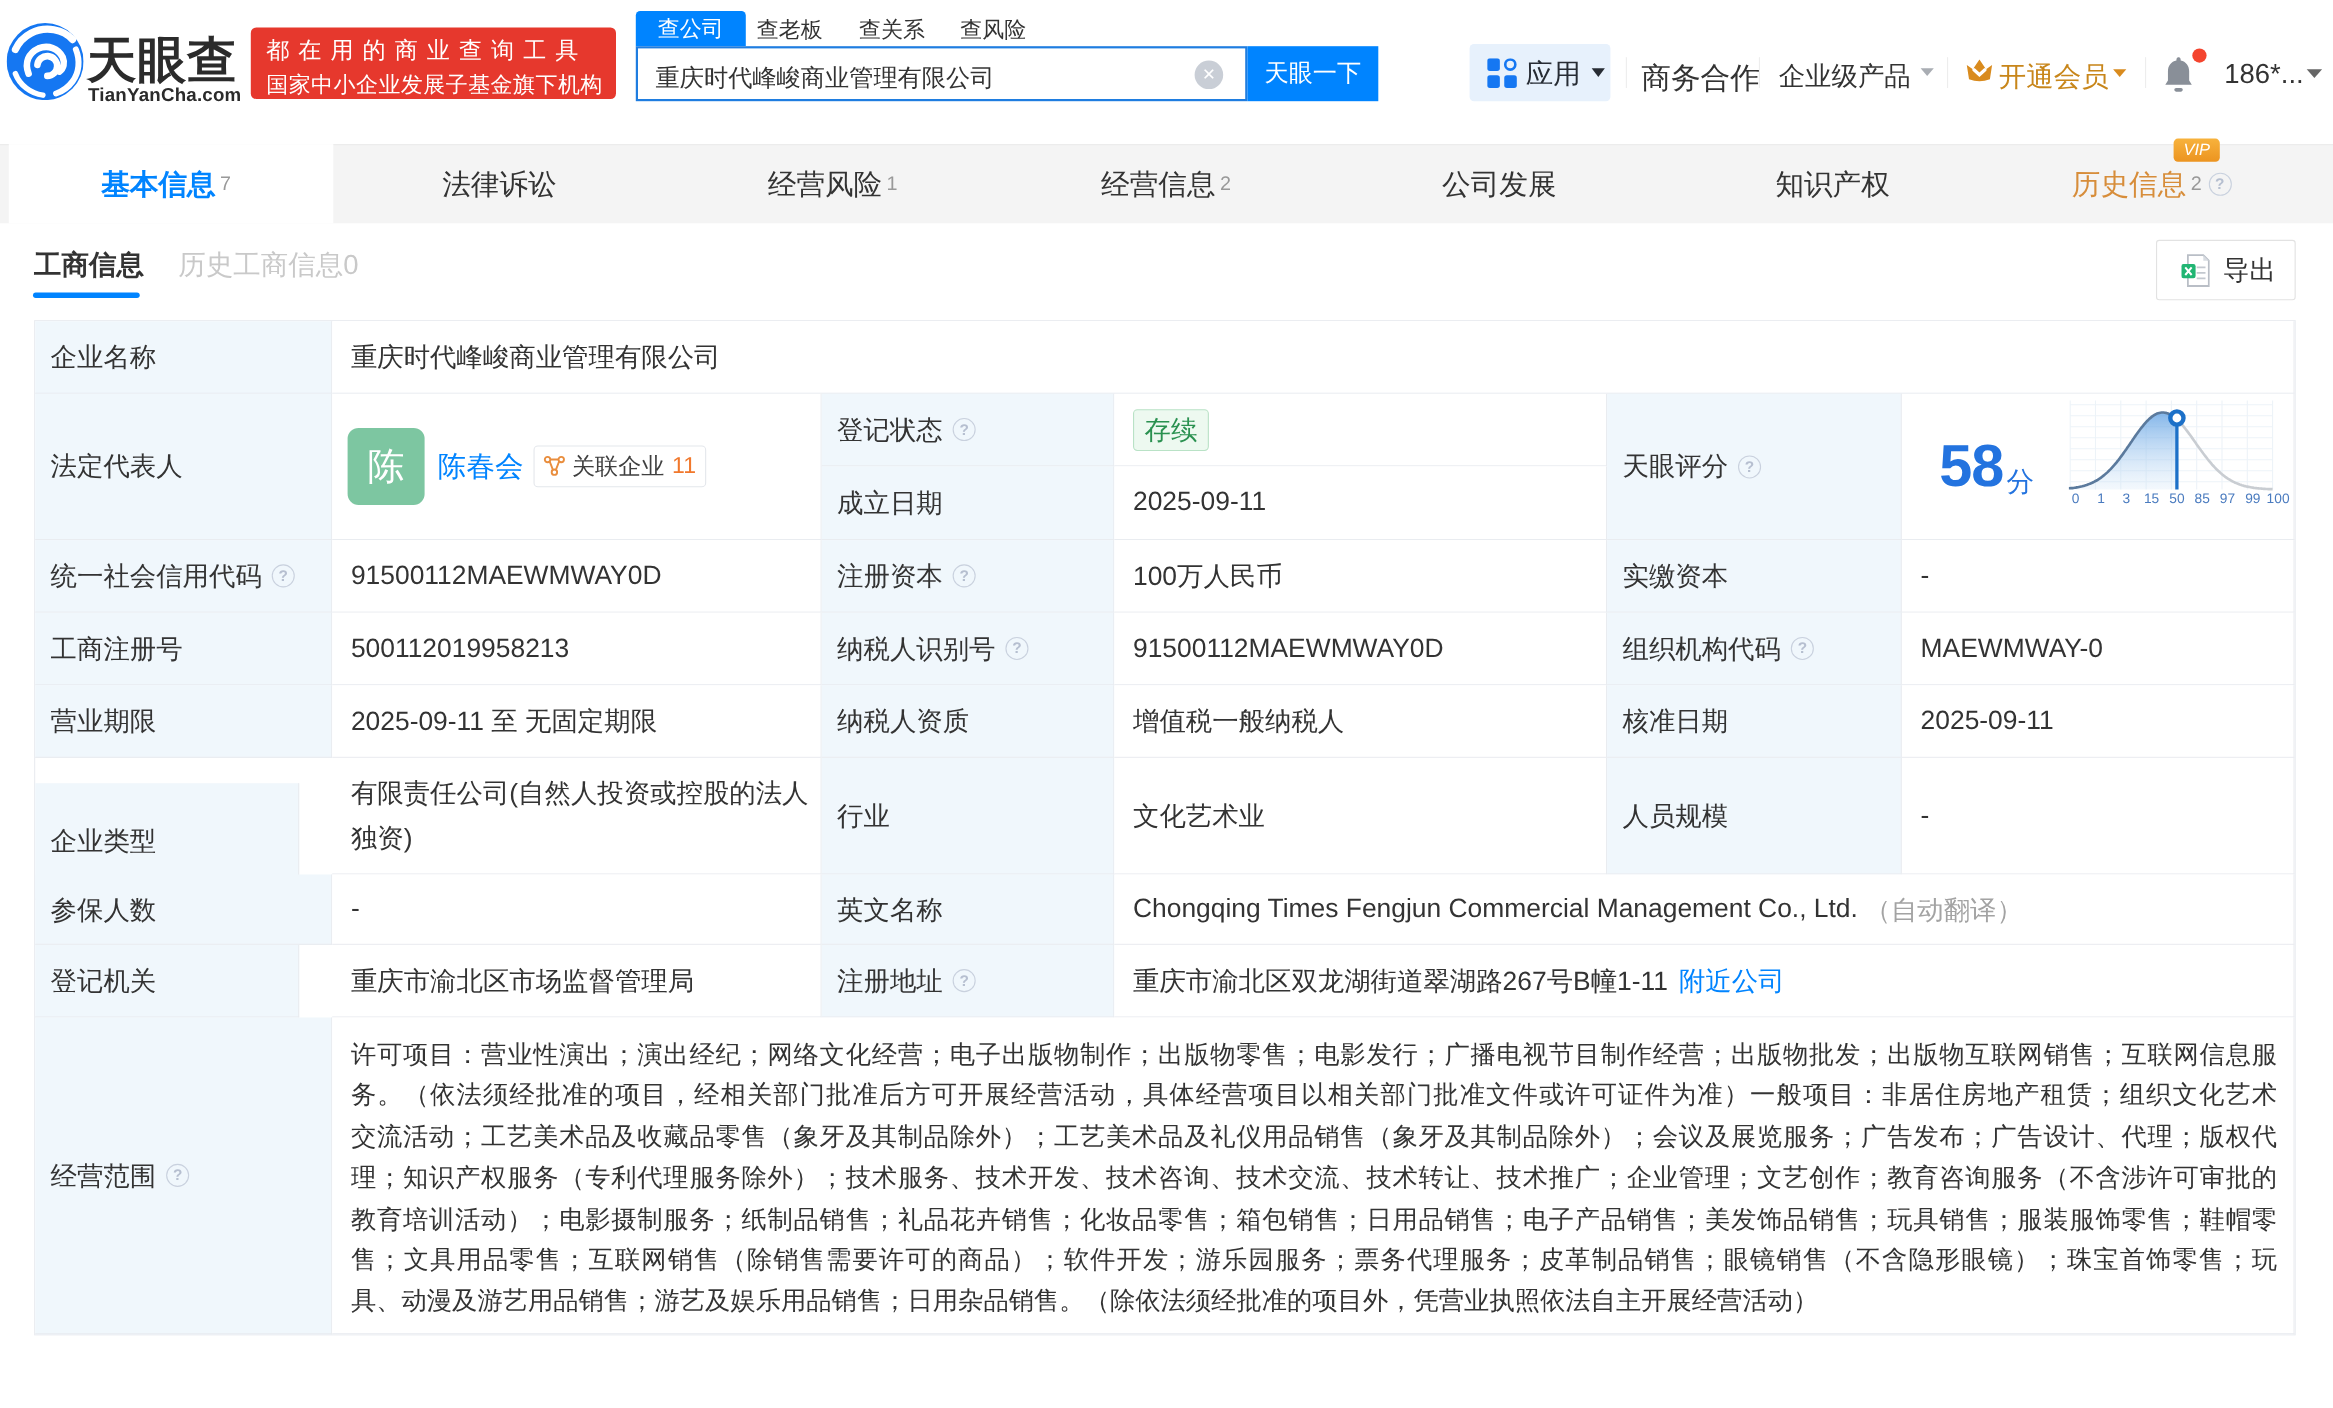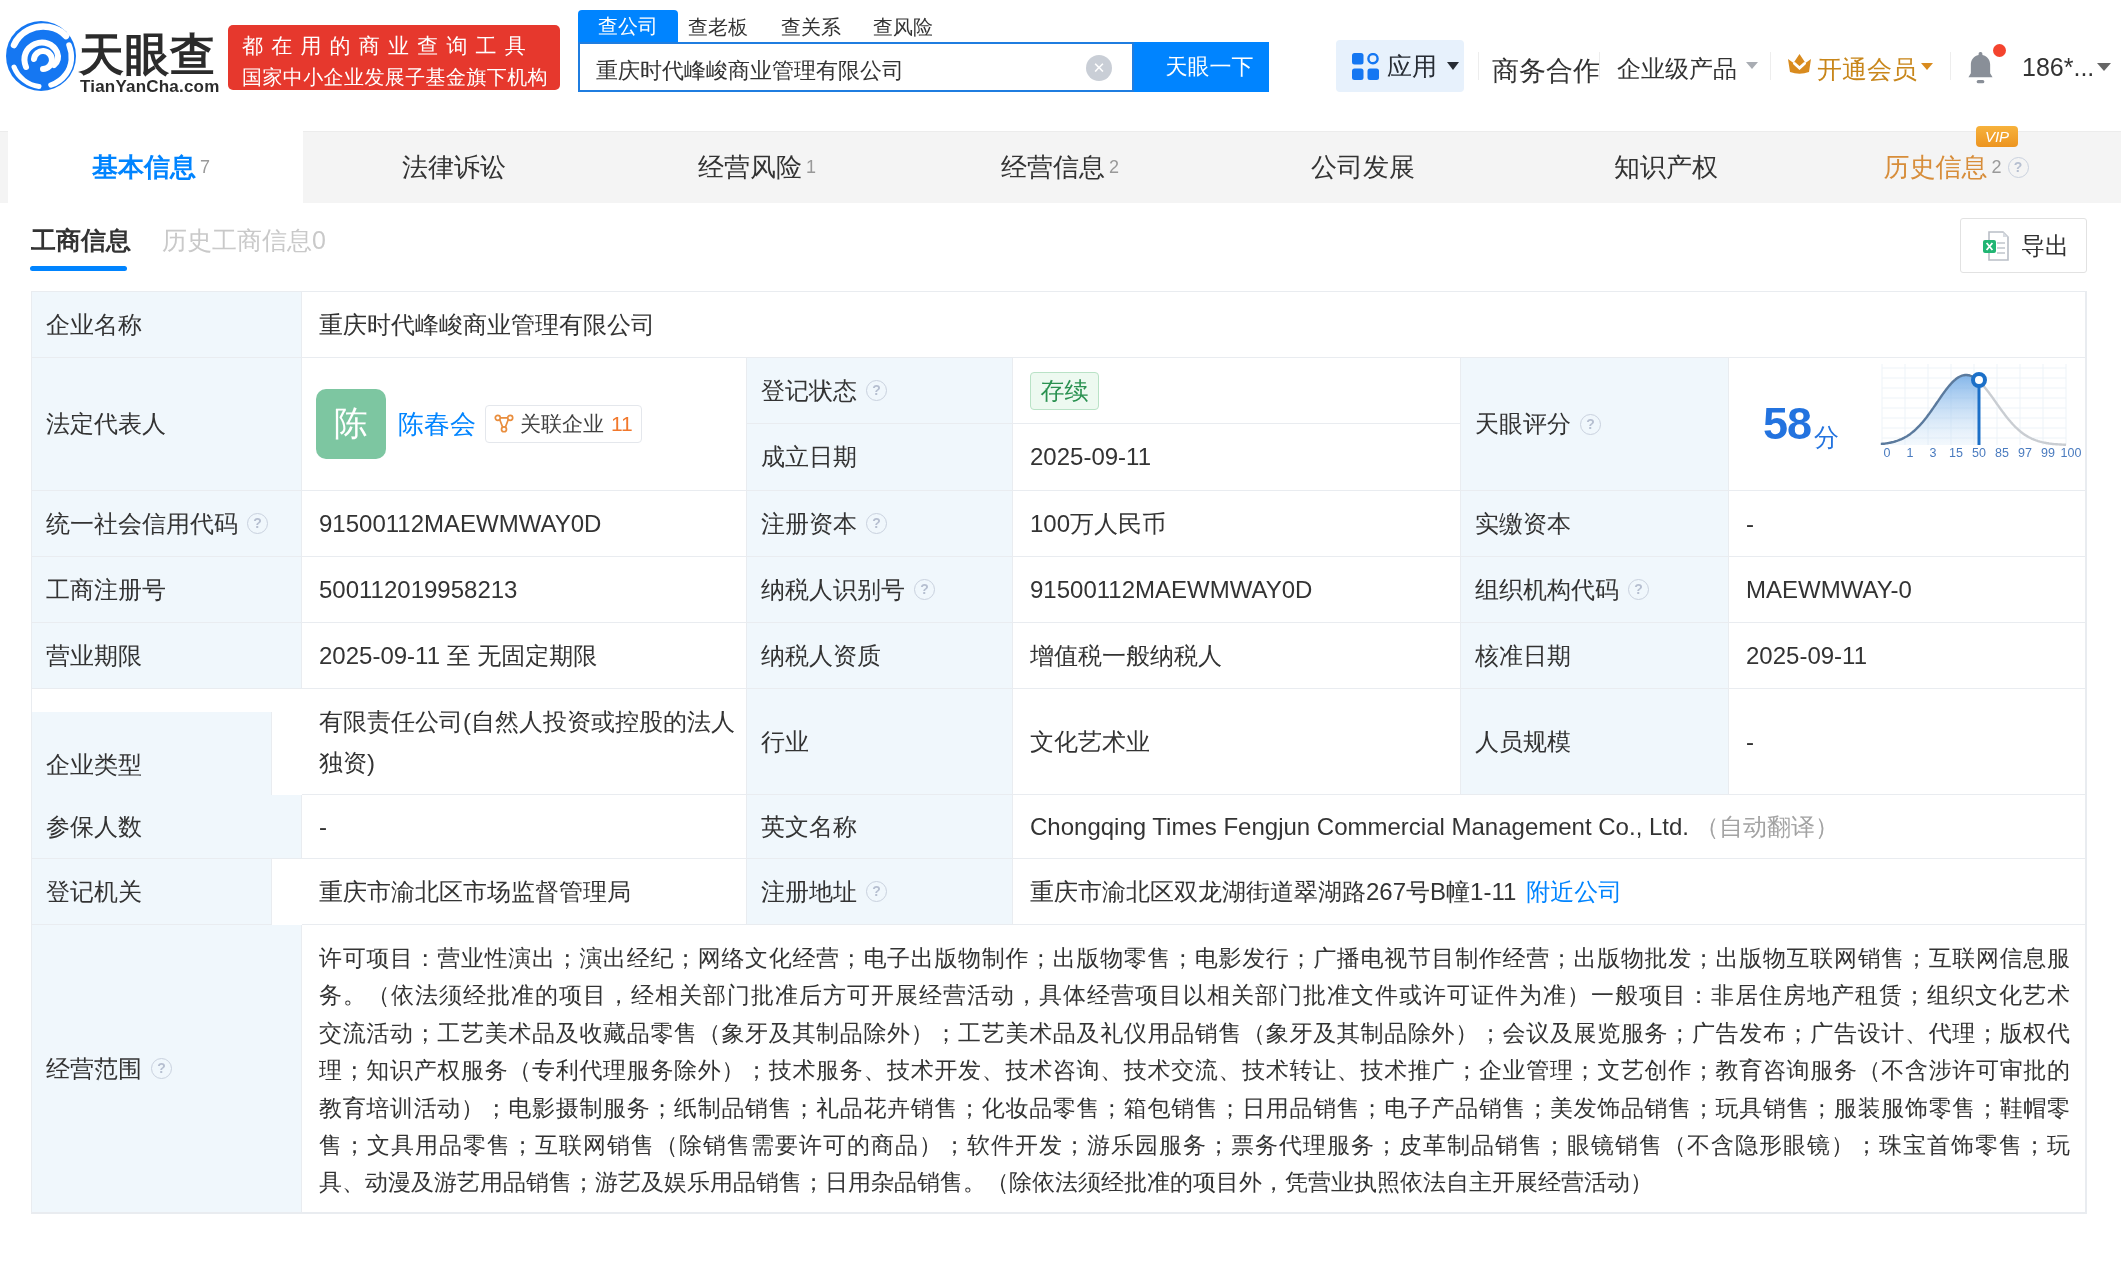--- a/index.html
+++ b/index.html
@@ -31,21 +31,21 @@
 <div style="margin:4px 14px 0;font-size:20px;letter-spacing:.4px;white-space:nowrap;">国家中小企业发展子基金旗下机构</div>
 </div>
 <div class="abs" style="left:578px;top:10px;width:100px;height:32px;background:#0084ff;border-radius:4px 4px 0 0;color:#ffffff;font-size:20px;display:flex;align-items:center;justify-content:center;">查公司</div>
 <div class="abs" style="left:688px;top:14px;font-size:20px;color:#333;">查老板</div>
 <div class="abs" style="left:781px;top:14px;font-size:20px;color:#333;">查关系</div>
 <div class="abs" style="left:873px;top:14px;font-size:20px;color:#333;">查风险</div>
 <div class="abs" style="left:578px;top:42px;width:556px;height:50px;box-sizing:border-box;border:2px solid #1f7de0;background:#fff;">
 <div style="position:absolute;left:16px;top:12px;font-size:22px;color:#333;">重庆时代峰峻商业管理有限公司</div>
 <div style="position:absolute;right:20px;top:11px;width:26px;height:26px;border-radius:50%;background:#c9ced6;color:#fff;font-size:15px;display:flex;align-items:center;justify-content:center;">✕</div>
 </div>
-<div class="abs" style="left:1134px;top:42px;width:119px;height:50px;background:#0084ff;color:#fff;font-size:22px;display:flex;align-items:center;justify-content:center;padding-left:16px;">天眼一下</div>
+<div class="abs" style="left:1134px;top:42px;width:119px;height:50px;background:#0084ff;color:#fff;font-size:22px;display:flex;align-items:center;justify-content:center;">天眼一下</div>
 <div class="abs" style="left:1336px;top:40px;width:128px;height:52px;background:#e7f1fc;border-radius:4px;display:flex;align-items:center;">
 <svg style="margin-left:16px" width="27" height="27" viewBox="0 0 27 27" fill="#1577f2">
 <rect x="0" y="0" width="11.5" height="11.5" rx="2.5"></rect>
       <rect x="0" y="15.5" width="11.5" height="11.5" rx="2.5"></rect>
 <circle cx="21" cy="5.7" r="4.6" fill="none" stroke="#1577f2" stroke-width="2.4"></circle>
 <rect x="15.5" y="15.5" width="11.5" height="11.5" rx="2.5"></rect>
 </svg>
 <span style="font-size:25px;color:#272c34;margin-left:8px;font-weight:400;">应用</span>
 <span class="tri" style="border-left:6px solid transparent;border-right:6px solid transparent;border-top:8px solid #272c34;margin-left:10px;"></span>
 </div>
@@ -134,21 +134,21 @@
     </span>
   </div>
 <div class="lbl" style="left:747px;top:358px;width:266px;height:66px;">登记状态<span class="q">?</span></div>
 <div class="val" style="left:1013px;top:358px;width:448px;height:66px;">
     <span style="display:inline-flex;align-items:center;justify-content:center;width:67px;height:36px;background:#edf9f0;border:1px solid #b9e2c6;border-radius:4px;color:#2a9150;font-size:24px;">存续</span>
   </div>
 <div class="lbl" style="left:747px;top:424px;width:266px;height:67px;">成立日期</div>
 <div class="val" style="left:1013px;top:424px;width:448px;height:67px;">2025-09-11</div>
 <div class="lbl" style="left:1461px;top:358px;width:268px;height:133px;">天眼评分<span class="q">?</span></div>
 <div class="val" style="left:1729px;top:358px;width:357px;height:133px;">
-    <span style="font-size:45px;font-weight:700;color:#2373df;letter-spacing:-1px;margin-left:17px;">58</span>
+    <span style="font-size:54px;font-weight:700;color:#2373df;letter-spacing:-1px;margin-left:17px;">58</span>
     <span style="font-size:25px;color:#2373df;margin-top:26px;margin-left:3px;">分</span>
   </div>
 <svg class="abs" style="left:1877px;top:360px" width="212" height="108" viewBox="0 0 212 108">
 <defs>
       <linearGradient id="bg1" x1="0" y1="0" x2="0" y2="1">
 <stop offset="0" stop-color="#5a9de2" stop-opacity=".75"></stop>
         <stop offset="1" stop-color="#cfe4f7" stop-opacity=".25"></stop>
       </linearGradient>
     </defs>
 <g transform="translate(5,0)">

